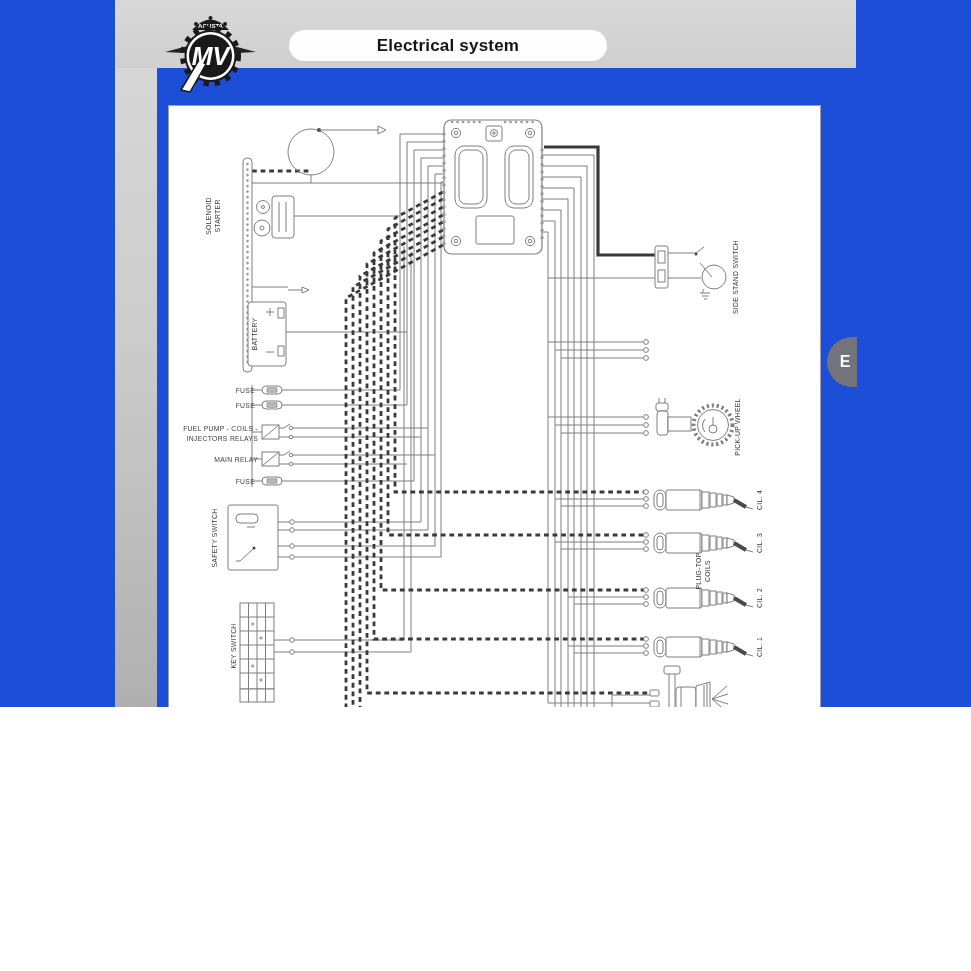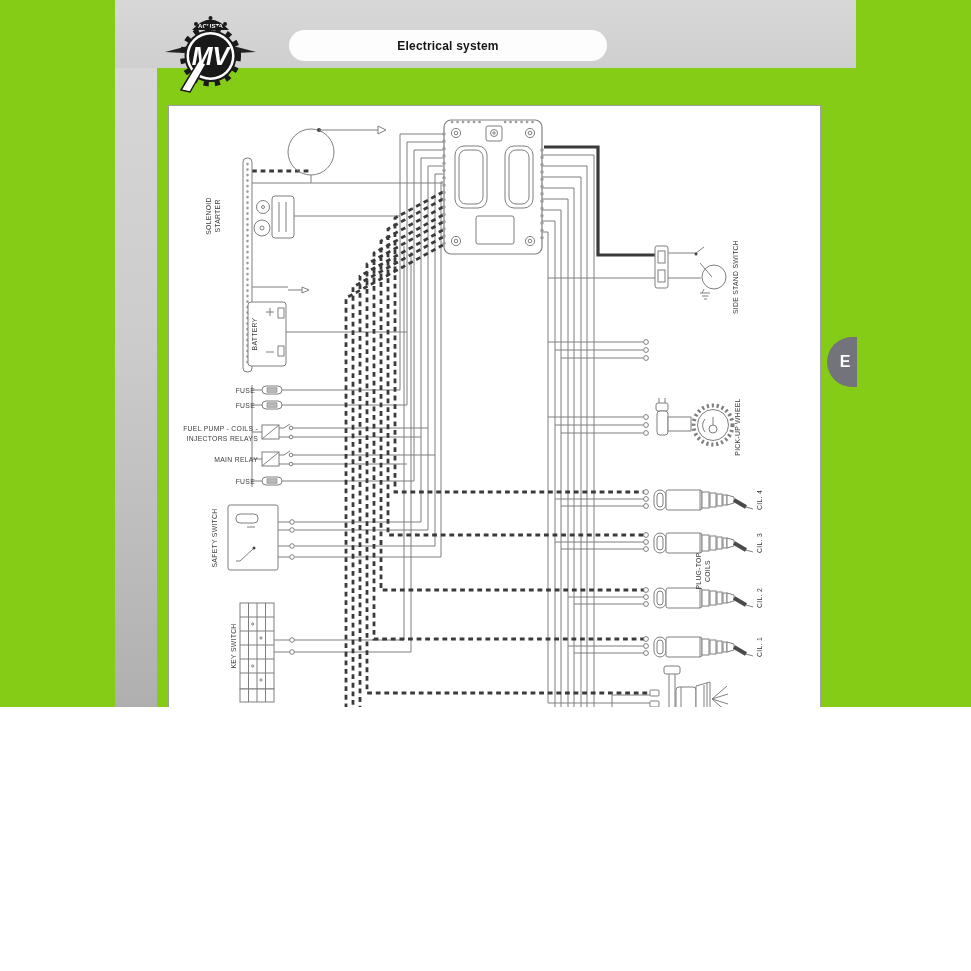--- a/index.html
+++ b/index.html
@@ -1,24 +1,24 @@
 <!DOCTYPE html>
 <html><head>
 <meta charset="utf-8">
 <style>
   html,body{margin:0;padding:0;background:#fff;}
-  .page{position:relative;width:971px;height:707px;background:#84cc16;overflow:hidden;
+  .page{position:relative;width:971px;height:707px;background:#1d4ed8;overflow:hidden;
         font-family:"Liberation Sans",sans-serif;}
   .sidebar{position:absolute;left:115px;top:0;width:42px;height:971px;
            background:linear-gradient(180deg,#d9d9d9 0%,#cccccc 35%,#b2b2b2 70%,#8f8f8f 100%);}
   .headband{position:absolute;left:115px;top:0;width:741px;height:68px;
             background:linear-gradient(180deg,#d8d8d8,#cfcfcf);}
   .titlepill{position:absolute;left:289px;top:30px;width:318px;height:31px;background:#fdfdfd;
              border-radius:16px;display:flex;align-items:center;justify-content:center;}
-  .titlepill span{font-weight:bold;font-size:12px;color:#151515;letter-spacing:.2px;}
+  .titlepill span{font-weight:bold;font-size:17px;color:#151515;letter-spacing:.2px;}
   .etab{position:absolute;left:827px;top:337px;width:30px;height:50px;background:#73737b;
         border-radius:26px 0 0 26px;display:flex;align-items:center;justify-content:center;}
   .etab span{color:#fff;font-weight:bold;font-size:16px;padding-left:6px;}
   .logo{position:absolute;left:163px;top:6px;width:95px;height:88px;}
   .diagram{position:absolute;left:168px;top:105px;width:653px;height:861px;
            border:1px solid #9e9e9e;background:#fff;box-sizing:border-box;}
   
   .s{stroke:#7f7f7f;stroke-width:1;fill:none}
   .f{fill:#fff;stroke:#7f7f7f;stroke-width:1}
   .fb{fill:#b9b9b9;stroke:#7f7f7f;stroke-width:.6}

